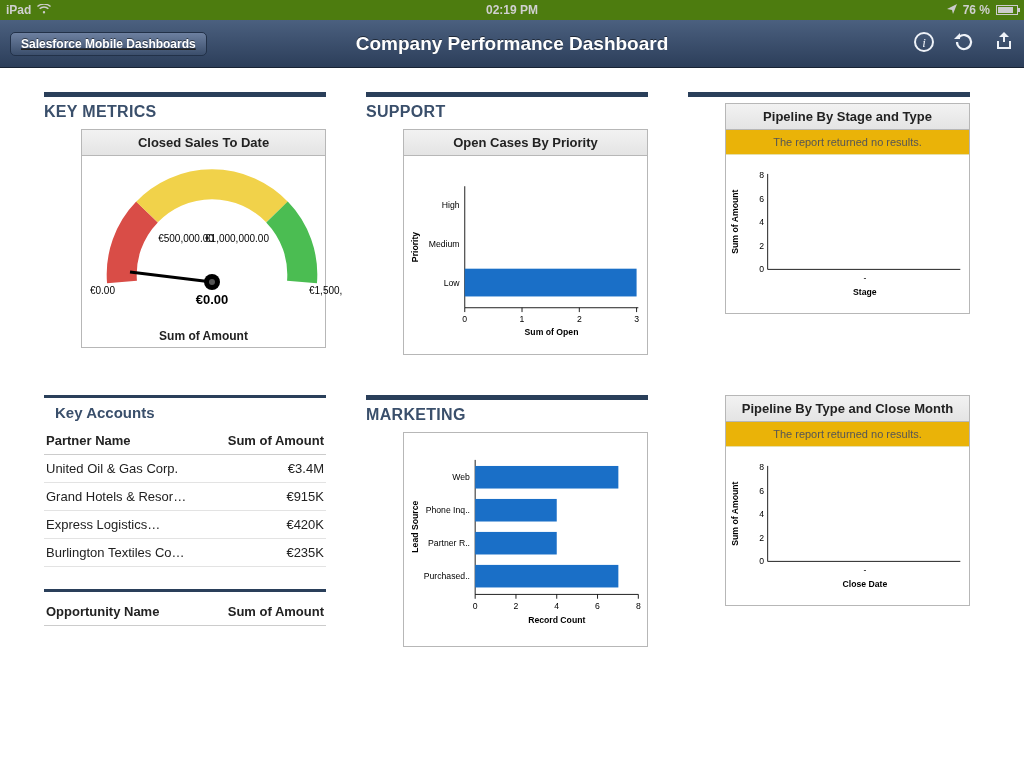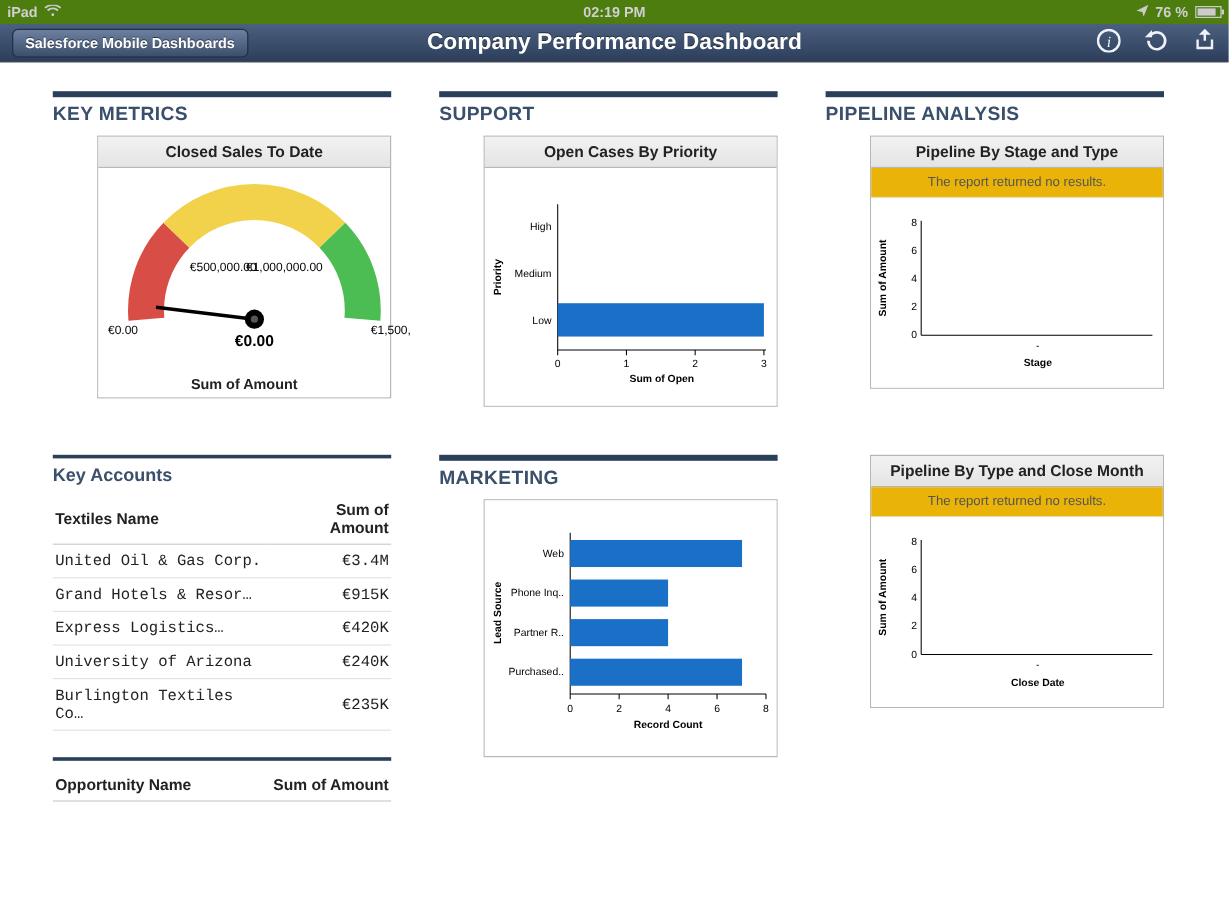--- a/index.html
+++ b/index.html
@@ -15,24 +15,24 @@
     display: flex; align-items: center; justify-content: space-between;
     padding: 0 6px; font-size: 12px; font-weight: bold;
   }
   .statusbar .left, .statusbar .right { display: flex; align-items: center; gap: 6px; }
   .statusbar .center { position:absolute; left:50%; transform:translateX(-50%); }
   .battery { width: 22px; height: 10px; border:1px solid #ccc; position:relative; }
   .battery::after { content:""; position:absolute; right:-3px; top:2px; width:2px; height:4px; background:#ccc; }
   .battery-fill { position:absolute; left:1px; top:1px; bottom:1px; width:75%; background:#ccc; }
   
   .navbar {
-    height: 32px;
+    height: 48px;
     background: linear-gradient(#4b607f, #2c3e5a);
     display: flex; align-items: center; justify-content: space-between;
-    padding: 0 10px; border-bottom:1px solid #182334;
+    padding: 0 10px; border-bottom:1px solid #182334;text-decoration:underline;
   }
   .navbtn {
     display:flex; align-items:center;
     background: linear-gradient(#6d80a0, #3b4e6b);
     border:1px solid #223148;
     color:#fff; font-size:12px; font-weight:bold;
     padding: 4px 10px; border-radius:5px;
     text-shadow:0 -1px 0 rgba(0,0,0,.5);
   }
   .navtitle {
@@ -69,26 +69,26 @@
   .gauge-caption { font-weight:bold; font-size:12px; margin-top:4px; }
   
   .chart { width:100%; }
   .axis-label { font-size:10px; fill:#000; }
   .axis-title { font-size:10px; fill:#000; font-weight:bold; }
   .bar { fill:#1a6fc7; }
   
   .tbl { width:100%; border-collapse:collapse; }
   .tbl th { text-align:left; font-size:13px; font-weight:bold; padding:6px 2px; border-bottom:1px solid #ccc;}
   .tbl th.right, .tbl td.right { text-align:right; }
-  .tbl td { padding:6px 2px; border-bottom:1px solid #e3e3e3; font-size:13px;font-family:Liberation Mono, monospace;}
+  .tbl td { padding:6px 2px; border-bottom:1px solid #e3e3e3; font-size:13px;}
   
   .no-results { background:#eab308; color:#555; text-align:center; font-size:11px; padding:6px 4px; border-bottom:1px solid #e6dfa9;}
   
   .sub-rule { height:3px; background:#2a3f5a; margin-bottom:6px;}
-  .sub-title { font-size:15px; font-weight:600; color:#3a4f6b; margin-bottom:6px;}
+  .sub-title { font-size:15px; font-weight:600; color:#3a4f6b; margin-bottom:6px;margin-left:11px;}
 </style>
 </head>
 <body>
 
 <div class="statusbar">
   <div class="left">
     <span>iPad</span>
     <span>
       <svg width="14" height="10" viewBox="0 0 14 10">
           <path fill="#ccc" d="M7 9.5a1.2 1.2 0 100-2.4 1.2 1.2 0 000 2.4zM3.2 5.3a5.4 5.4 0 017.6 0l1.1-1.1a7 7 0 00-9.8 0l1.1 1.1zM.9 3a9.7 9.7 0 0112.2 0l1-1a11.1 11.1 0 00-14.2 0l1 1z"></path>
@@ -196,21 +196,20 @@
 
           <text x="170" y="191" class="axis-title" text-anchor="middle">Sum of Open</text>
           <text x="16" y="90" class="axis-title" text-anchor="middle" transform="rotate(-90 16 90)">Priority</text>
         </svg>
       </div>
     </div>
   </div>
 
   <div>
     <div class="section-rule"></div>
-    <div class="section-title">PIPELINE ANALYSIS</div>
     <div class="card">
       <div class="card-header">Pipeline By Stage and Type</div>
       <div class="no-results">The report returned no results.</div>
       <div class="card-body">
         <svg class="chart" width="280" height="155" viewBox="0 0 280 155">
           <line x1="48" y1="10" x2="48" y2="120" stroke="#000"></line>
           <line x1="48" y1="120" x2="270" y2="120" stroke="#000"></line>
           <g class="axis-label" text-anchor="end">
             <text x="44" y="123">0</text>
             <text x="44" y="96">2</text>
@@ -225,42 +224,38 @@
       </div>
     </div>
   </div>
 
   <div>
     <div class="sub-rule"></div>
     <div class="sub-title">Key Accounts</div>
     <table class="tbl">
       <thead>
           <tr>
-        <th>Textiles Name</th>
+        <th>Partner Name</th>
         <th class="right">Sum of Amount</th>
       </tr>
         </thead>
       <tbody>
         <tr>
             <td>United Oil &amp; Gas Corp.</td>
             <td class="right">€3.4M</td>
           </tr>
         <tr>
             <td>Grand Hotels &amp; Resor…</td>
             <td class="right">€915K</td>
           </tr>
         <tr>
             <td>Express Logistics…</td>
             <td class="right">€420K</td>
           </tr>
         <tr>
-            <td>University of Arizona</td>
-            <td class="right">€240K</td>
-          </tr>
-        <tr>
             <td>Burlington Textiles Co…</td>
             <td class="right">€235K</td>
           </tr>
       </tbody>
     </table>
 
     <div style="height:22px"></div>
     <div class="sub-rule"></div>
     <table class="tbl">
       <thead>

